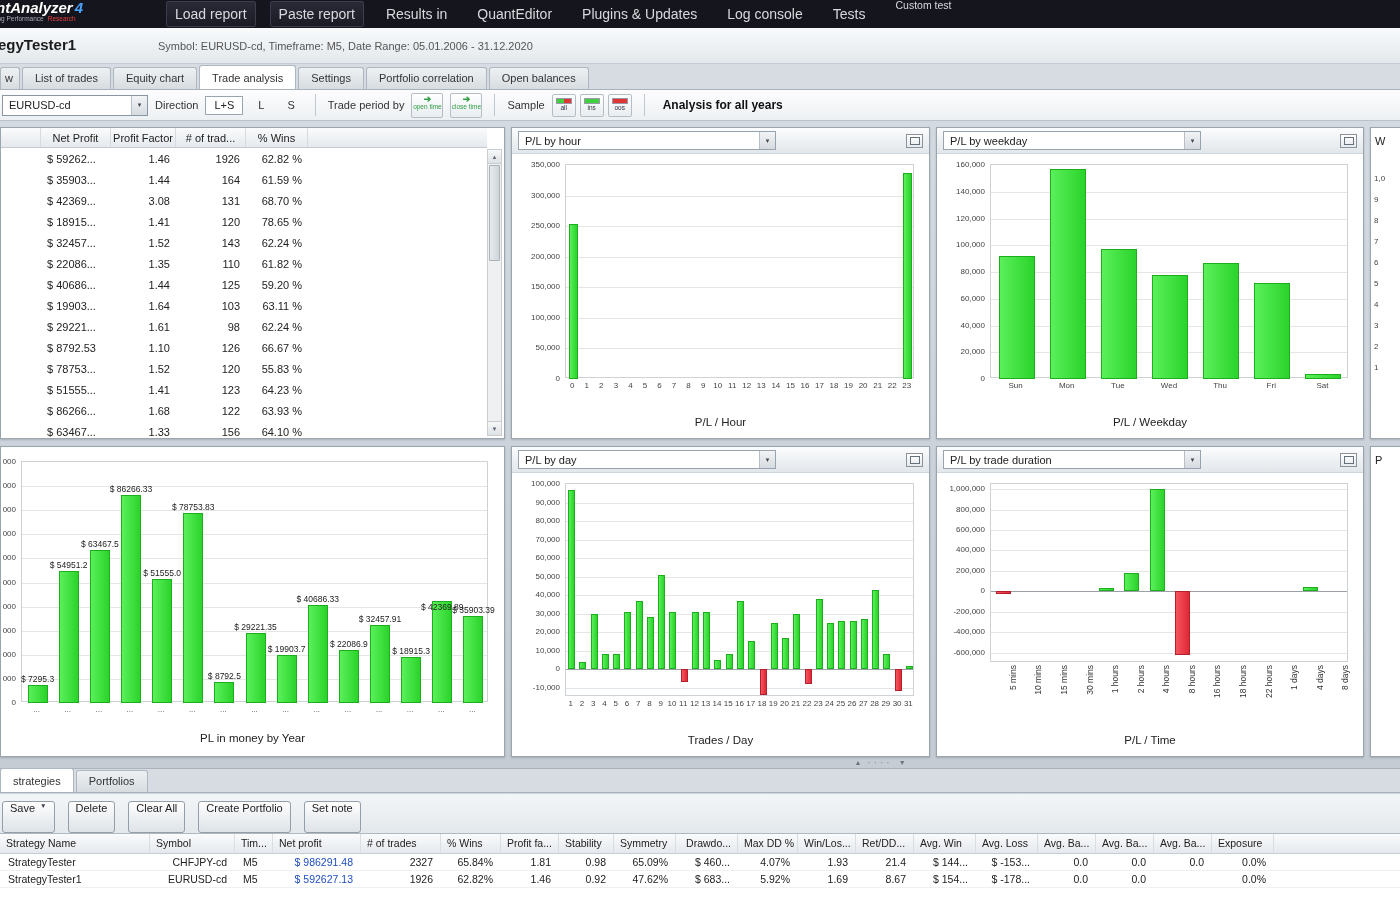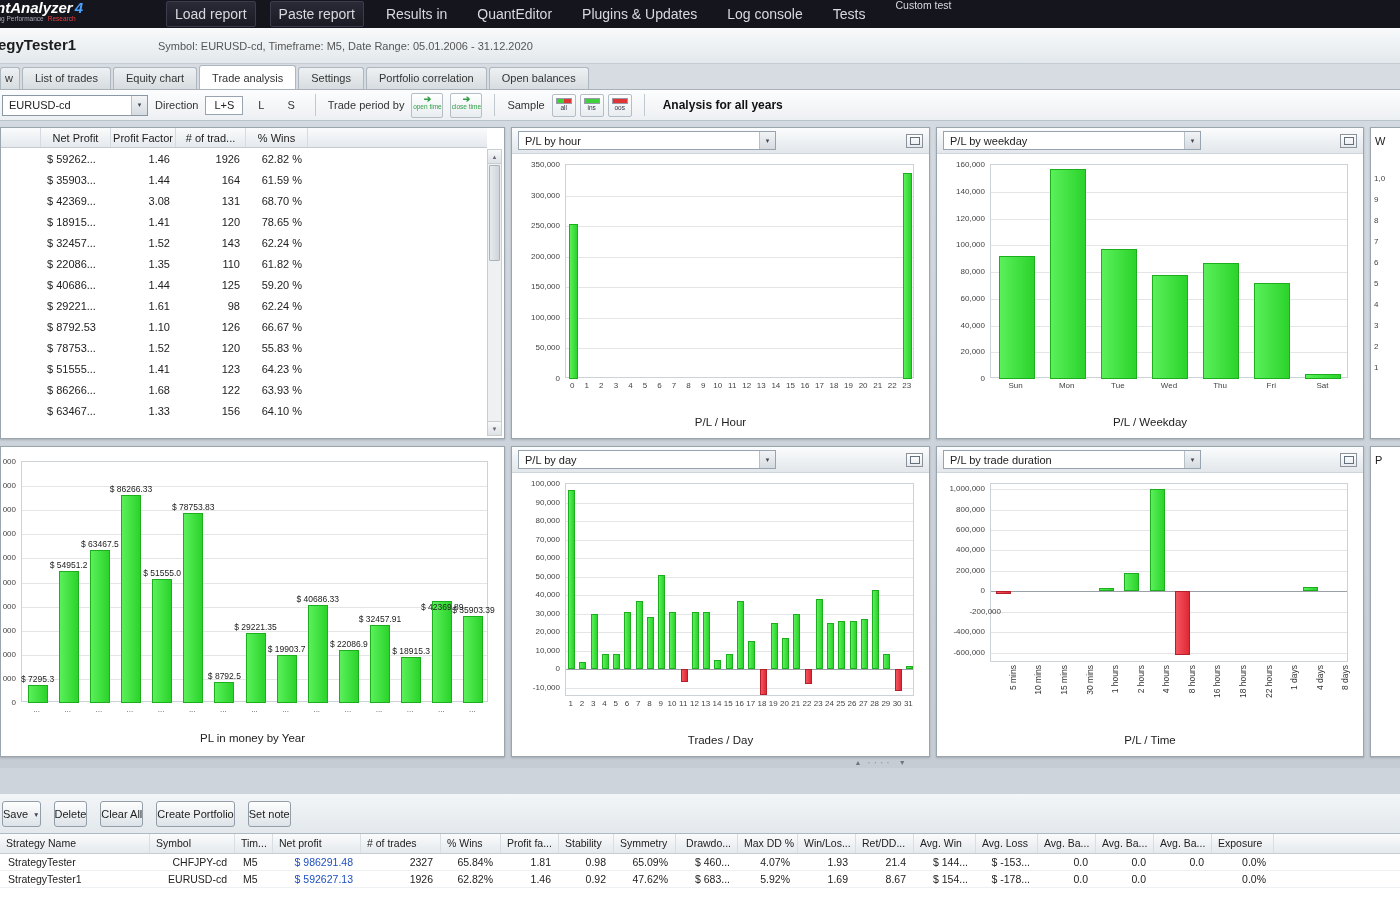--- a/index.html
+++ b/index.html
@@ -98,21 +98,21 @@
   .sliver-axis span { position:absolute; left:3px; font-size:8px; color:#444; }
 
   
   #splitter { position:absolute; top:757px; left:808px; width:144px; height:11px; display:flex; align-items:center; justify-content:center; gap:6px; font-size:7px; color:#6a7680; }
   #splitter .dots { font-size:10px; letter-spacing:3px; line-height:5px; color:#8a95a0; }
 
   
   #bottom-tabs { position:absolute; top:768px; left:0; width:100%; height:25px; background:#d6dce1; border-top:1px solid #aab3bb; border-bottom:1px solid #aab3bb; display:flex; align-items:flex-end; }
   #bottom-toolbar { position:absolute; top:794px; left:0; width:100%; height:39px; background:linear-gradient(#f3f6f8,#e3e8ec); }
   .btn-row { position:absolute; top:7px; left:2px; display:flex; gap:13px; }
-  .btn { height:26px; padding:0 0; border:1px solid #939ea9; border-radius:3px; background:linear-gradient(#fefefe,#dde3e8); font-size:11px; display:flex; align-items:center; gap:5px; color:#222; white-space:nowrap; }
+  .btn { height:32px; padding:0 7px; border:1px solid #939ea9; border-radius:3px; background:linear-gradient(#fefefe,#dde3e8); font-size:11px; display:flex; align-items:flex-start; gap:5px; color:#222; white-space:nowrap; }
   .btn .arrow { font-size:6.5px; color:#445; }
 
   #bottom-table { position:absolute; top:833px; left:0; width:100%; height:67px; background:#fff; border-top:1px solid #b0b8c0; }
   .bt-head { display:flex; height:20px; background:linear-gradient(#fafbfc,#e5e9ed); border-bottom:1px solid #c6cdd3; font-size:10.5px; color:#222; }
   .bt-hcell { padding:3px 6px 0; border-right:1px solid #d9dee3; white-space:nowrap; overflow:hidden; height:100%; }
   .bt-row { display:flex; height:17px; align-items:center; font-size:10.5px; border-bottom:1px solid #eef1f3; }
   .bt-cell { white-space:nowrap; overflow:hidden; padding:0 8px; }
   .bt-cell.blue { color:#1f4fbf; }
 </style>
 </head>
@@ -252,20 +252,27 @@
           <div class="yt-cell ar" style="width: 65px;">1.35</div>
           <div class="yt-cell ar" style="width: 70px;">110</div>
           <div class="yt-cell ar" style="width: 62px;">61.82 %</div>
         </div>
         <div class="yt-row">
           <div class="yt-cell ar" style="width: 40px;"></div>
           <div class="yt-cell al" style="width: 70px;">$ 40686...</div>
           <div class="yt-cell ar" style="width: 65px;">1.44</div>
           <div class="yt-cell ar" style="width: 70px;">125</div>
           <div class="yt-cell ar" style="width: 62px;">59.20 %</div>
+        </div>
+        <div class="yt-row">
+          <div class="yt-cell ar" style="width: 40px;"></div>
+          <div class="yt-cell al" style="width: 70px;">$ 19903...</div>
+          <div class="yt-cell ar" style="width: 65px;">1.64</div>
+          <div class="yt-cell ar" style="width: 70px;">103</div>
+          <div class="yt-cell ar" style="width: 62px;">63.11 %</div>
         </div>
         <div class="yt-row">
           <div class="yt-cell ar" style="width: 40px;"></div>
           <div class="yt-cell al" style="width: 70px;">$ 29221...</div>
           <div class="yt-cell ar" style="width: 65px;">1.61</div>
           <div class="yt-cell ar" style="width: 70px;">98</div>
           <div class="yt-cell ar" style="width: 62px;">62.24 %</div>
         </div>
         <div class="yt-row">
           <div class="yt-cell ar" style="width: 40px;"></div>
@@ -533,21 +540,21 @@
           <div class="grid zero" style="top: 107.4px;"></div>
           <div class="bar neg" style="left: 5.28571px; top: 107.4px; width: 15px; height: 3.06857px;"></div>
           <div class="bar" style="left: 107.571px; top: 104.331px; width: 15px; height: 3.06857px;"></div>
           <div class="bar" style="left: 133.143px; top: 88.9886px; width: 15px; height: 18.4114px;"></div>
           <div class="bar" style="left: 158.714px; top: 5.11429px; width: 15px; height: 102.286px;"></div>
           <div class="bar neg" style="left: 184.286px; top: 107.4px; width: 15px; height: 63.4171px;"></div>
           <div class="bar" style="left: 312.143px; top: 103.309px; width: 15px; height: 4.09143px;"></div>
         </div>
         <div class="ylab" style="top: 170.771px; left: 0px; width: 43px;"><span>-600,000</span></div>
         <div class="ylab" style="top: 150.314px; left: 0px; width: 43px;"><span>-400,000</span></div>
-        <div class="ylab" style="top: 129.857px; left: 16px; width: 43px;"><span>-200,000</span></div>
+        <div class="ylab" style="top: 129.857px; left: 0px; width: 43px;"><span>-200,000</span></div>
         <div class="ylab" style="top: 109.4px; left: 0px; width: 43px;"><span>0</span></div>
         <div class="ylab" style="top: 88.9429px; left: 0px; width: 43px;"><span>200,000</span></div>
         <div class="ylab" style="top: 68.4857px; left: 0px; width: 43px;"><span>400,000</span></div>
         <div class="ylab" style="top: 48.0286px; left: 0px; width: 43px;"><span>600,000</span></div>
         <div class="ylab" style="top: 27.5714px; left: 0px; width: 43px;"><span>800,000</span></div>
         <div class="ylab" style="top: 7.11429px; left: 0px; width: 43px;"><span>1,000,000</span></div>
         <div class="xlab rot" style="width: 54px; left: 11.7857px; top: 188px;">5 mins</div>
         <div class="xlab rot" style="width: 54px; left: 37.3571px; top: 188px;">10 mins</div>
         <div class="xlab rot" style="width: 54px; left: 62.9286px; top: 188px;">15 mins</div>
         <div class="xlab rot" style="width: 54px; left: 88.5px; top: 188px;">30 mins</div>
@@ -678,20 +685,24 @@
   <div class="panel" id="sliver-bottom">
     <div class="sliver-label">P</div>
   </div>
 
   <div id="splitter">
     <span>▲</span>
     <span class="dots">····</span>
     <span>▼</span>
   </div>
 
+  <div id="bottom-tabs">
+      <div class="tab active">strategies</div>
+      <div class="tab">Portfolios</div>
+    </div>
 
   <div id="bottom-toolbar">
     <div class="btn-row">
         <div class="btn">Save<span class="arrow">▼</span></div>
         <div class="btn">Delete</div>
         <div class="btn">Clear All</div>
         <div class="btn">Create Portfolio</div>
         <div class="btn">Set note</div>
       </div>
   </div>

